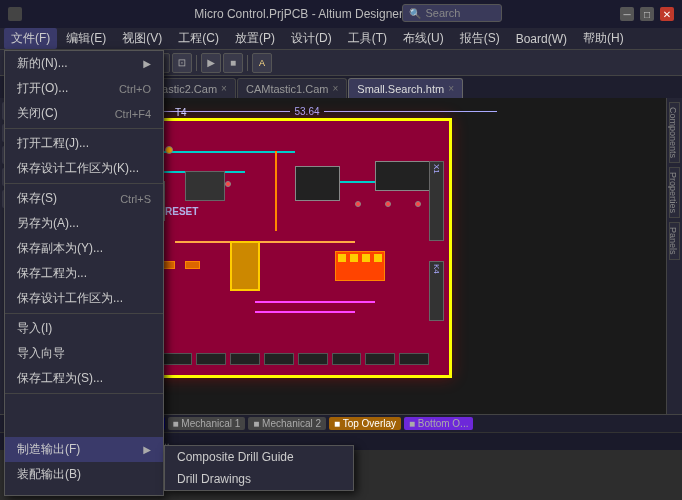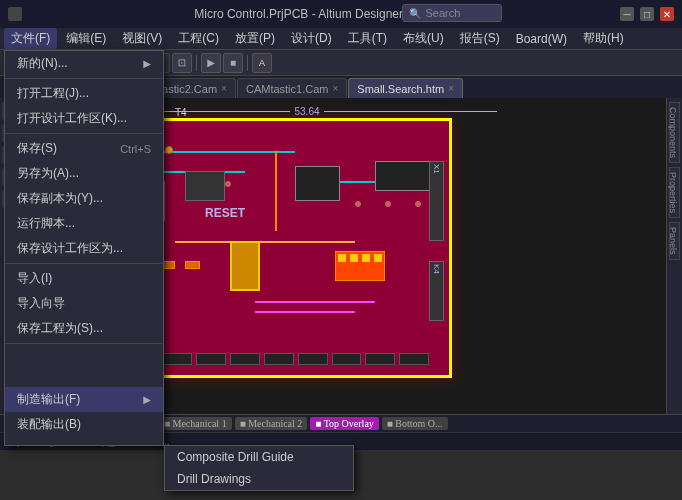--- a/index.html
+++ b/index.html
@@ -180,21 +180,20 @@
       color: #aaa;
       border-top: 1px solid #444;
       overflow: hidden;
     }
     .layer-btn {
       padding: 1px 5px;
       border-radius: 2px;
       cursor: pointer;
       font-size: 10px;
       white-space: nowrap;
-      font-family: Liberation Serif, serif;
     }
 
     
     #status-bar {
       height: 18px;
       background: #1a1a2a;
       display: flex;
       align-items: center;
       padding: 0 6px;
       font-size: 10px;
@@ -345,21 +344,21 @@
     <div style="position:absolute;top:20px;left:60px;height:250px;display:flex;flex-direction:column;align-items:center;">
       <div style="flex:1;width:1px;background:#aaaaff;"></div>
       <span style="writing-mode:vertical-rl;transform:rotate(180deg);margin:2px 0;color:#aaaaff;font-size:10px;">48.85</span>
       <div style="flex:1;width:1px;background:#aaaaff;"></div>
     </div>
 
     <div id="pcb-board">
 
       <div style="position:absolute;top:-14px;left:100px;color:#ccccff;font-size:10px;">T4</div>
 
-      <div style="position:absolute;top:85px;left:90px;color:#ffffff;font-size:12px;font-weight:bold;padding-left:40px;">RESET</div>
+      <div style="position:absolute;top:85px;left:90px;color:#ffffff;font-size:10px;font-weight:bold;">RESET</div>
 
       <div style="position:absolute;left:0;top:0;width:100%;height:100%;background:rgba(0,0,180,0.3);"></div>
 
       <div style="position:absolute;left:20px;top:30px;width:200px;height:2px;background:#00cccc;"></div>
       <div style="position:absolute;left:20px;top:50px;width:150px;height:2px;background:#00cccc;"></div>
       <div style="position:absolute;left:20px;top:30px;width:2px;height:60px;background:#00cccc;"></div>
       <div style="position:absolute;left:200px;top:30px;width:2px;height:80px;background:#ff8800;"></div>
       <div style="position:absolute;left:250px;top:60px;width:80px;height:2px;background:#00cccc;"></div>
       <div style="position:absolute;left:100px;top:120px;width:180px;height:2px;background:#ffaa44;"></div>
 
@@ -429,60 +428,68 @@
   </div>
   <div class="layer-btn" style="background:#00008b;color:#fff;">
     <span>■ 2 Bottom Layer</span>
   </div>
   <div class="layer-btn" style="background:#444;">
     <span>■ Mechanical 1</span>
   </div>
   <div class="layer-btn" style="background:#444;">
     <span>■ Mechanical 2</span>
   </div>
-  <div class="layer-btn" style="background:#a21caf;color:#fff;">
+  <div class="layer-btn" style="background:#a16207;color:#fff;">
     <span>■ Top Overlay</span>
   </div>
-  <div class="layer-btn" style="background:#404040;">
+  <div class="layer-btn" style="background:#6d28d9;">
     <span>■ Bottom O...</span>
   </div>
 </div>
 
 <div id="status-bar">
   <span>
     <span>https://blog.csdn.net/qq_4471</span>
     <span>Deta...</span>
   </span>
 </div>
 
 <div id="dropdown-file">
   <div class="dd-item">
     <span>新的(N)...</span>
     <span class="arrow">▶</span>
   </div>
+  <div class="dd-item">
+    <span>打开(O)...</span>
+    <span class="shortcut">Ctrl+O</span>
+  </div>
+  <div class="dd-item">
+    <span>关闭(C)</span>
+    <span class="shortcut">Ctrl+F4</span>
+  </div>
   <div class="dd-sep"></div>
   <div class="dd-item">
     <span>打开工程(J)...</span>
   </div>
   <div class="dd-item">
-    <span>打开设计工作区(K)...</span>
+    <span>保存设计工作区为(K)...</span>
   </div>
   <div class="dd-sep"></div>
   <div class="dd-item">
     <span>保存(S)</span>
     <span class="shortcut">Ctrl+S</span>
   </div>
   <div class="dd-item">
     <span>另存为(A)...</span>
   </div>
   <div class="dd-item">
     <span>保存副本为(Y)...</span>
   </div>
   <div class="dd-item">
-    <span>运行脚本...</span>
+    <span>保存工程为...</span>
   </div>
   <div class="dd-item">
     <span>保存设计工作区为...</span>
   </div>
   <div class="dd-sep"></div>
   <div class="dd-item">
     <span>导入(I)</span>
   </div>
   <div class="dd-item">
     <span>导入向导</span>

